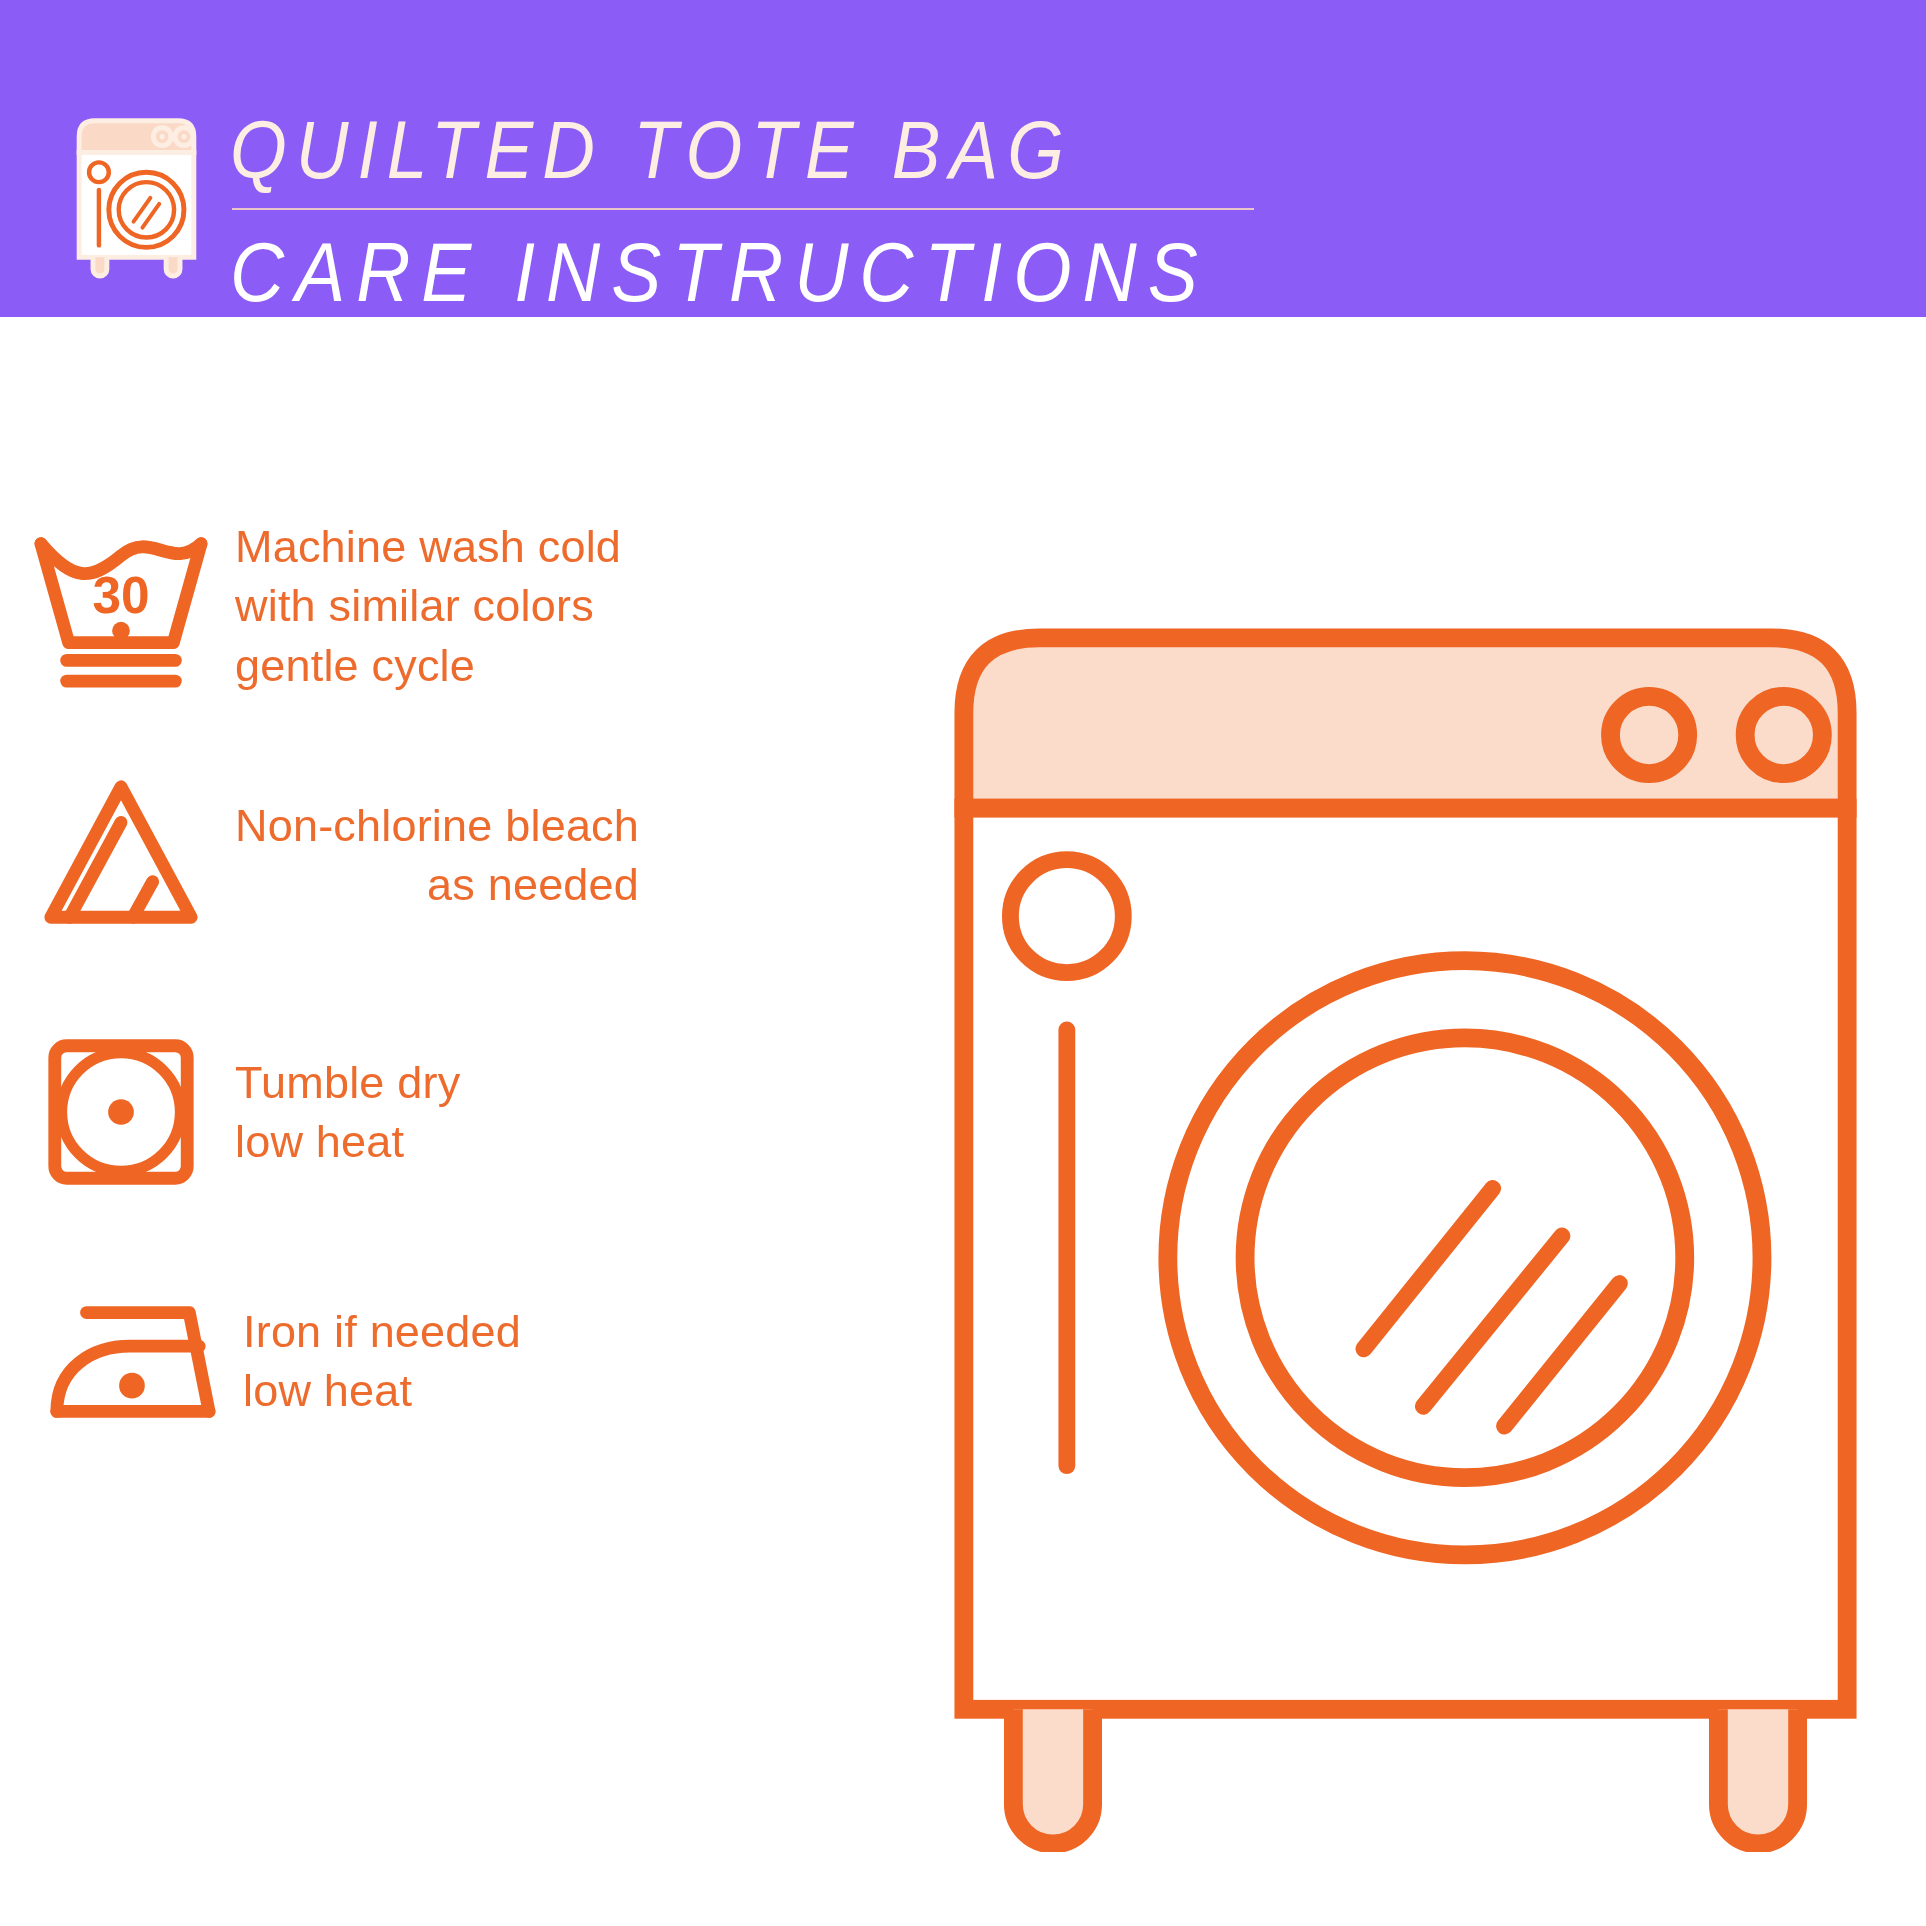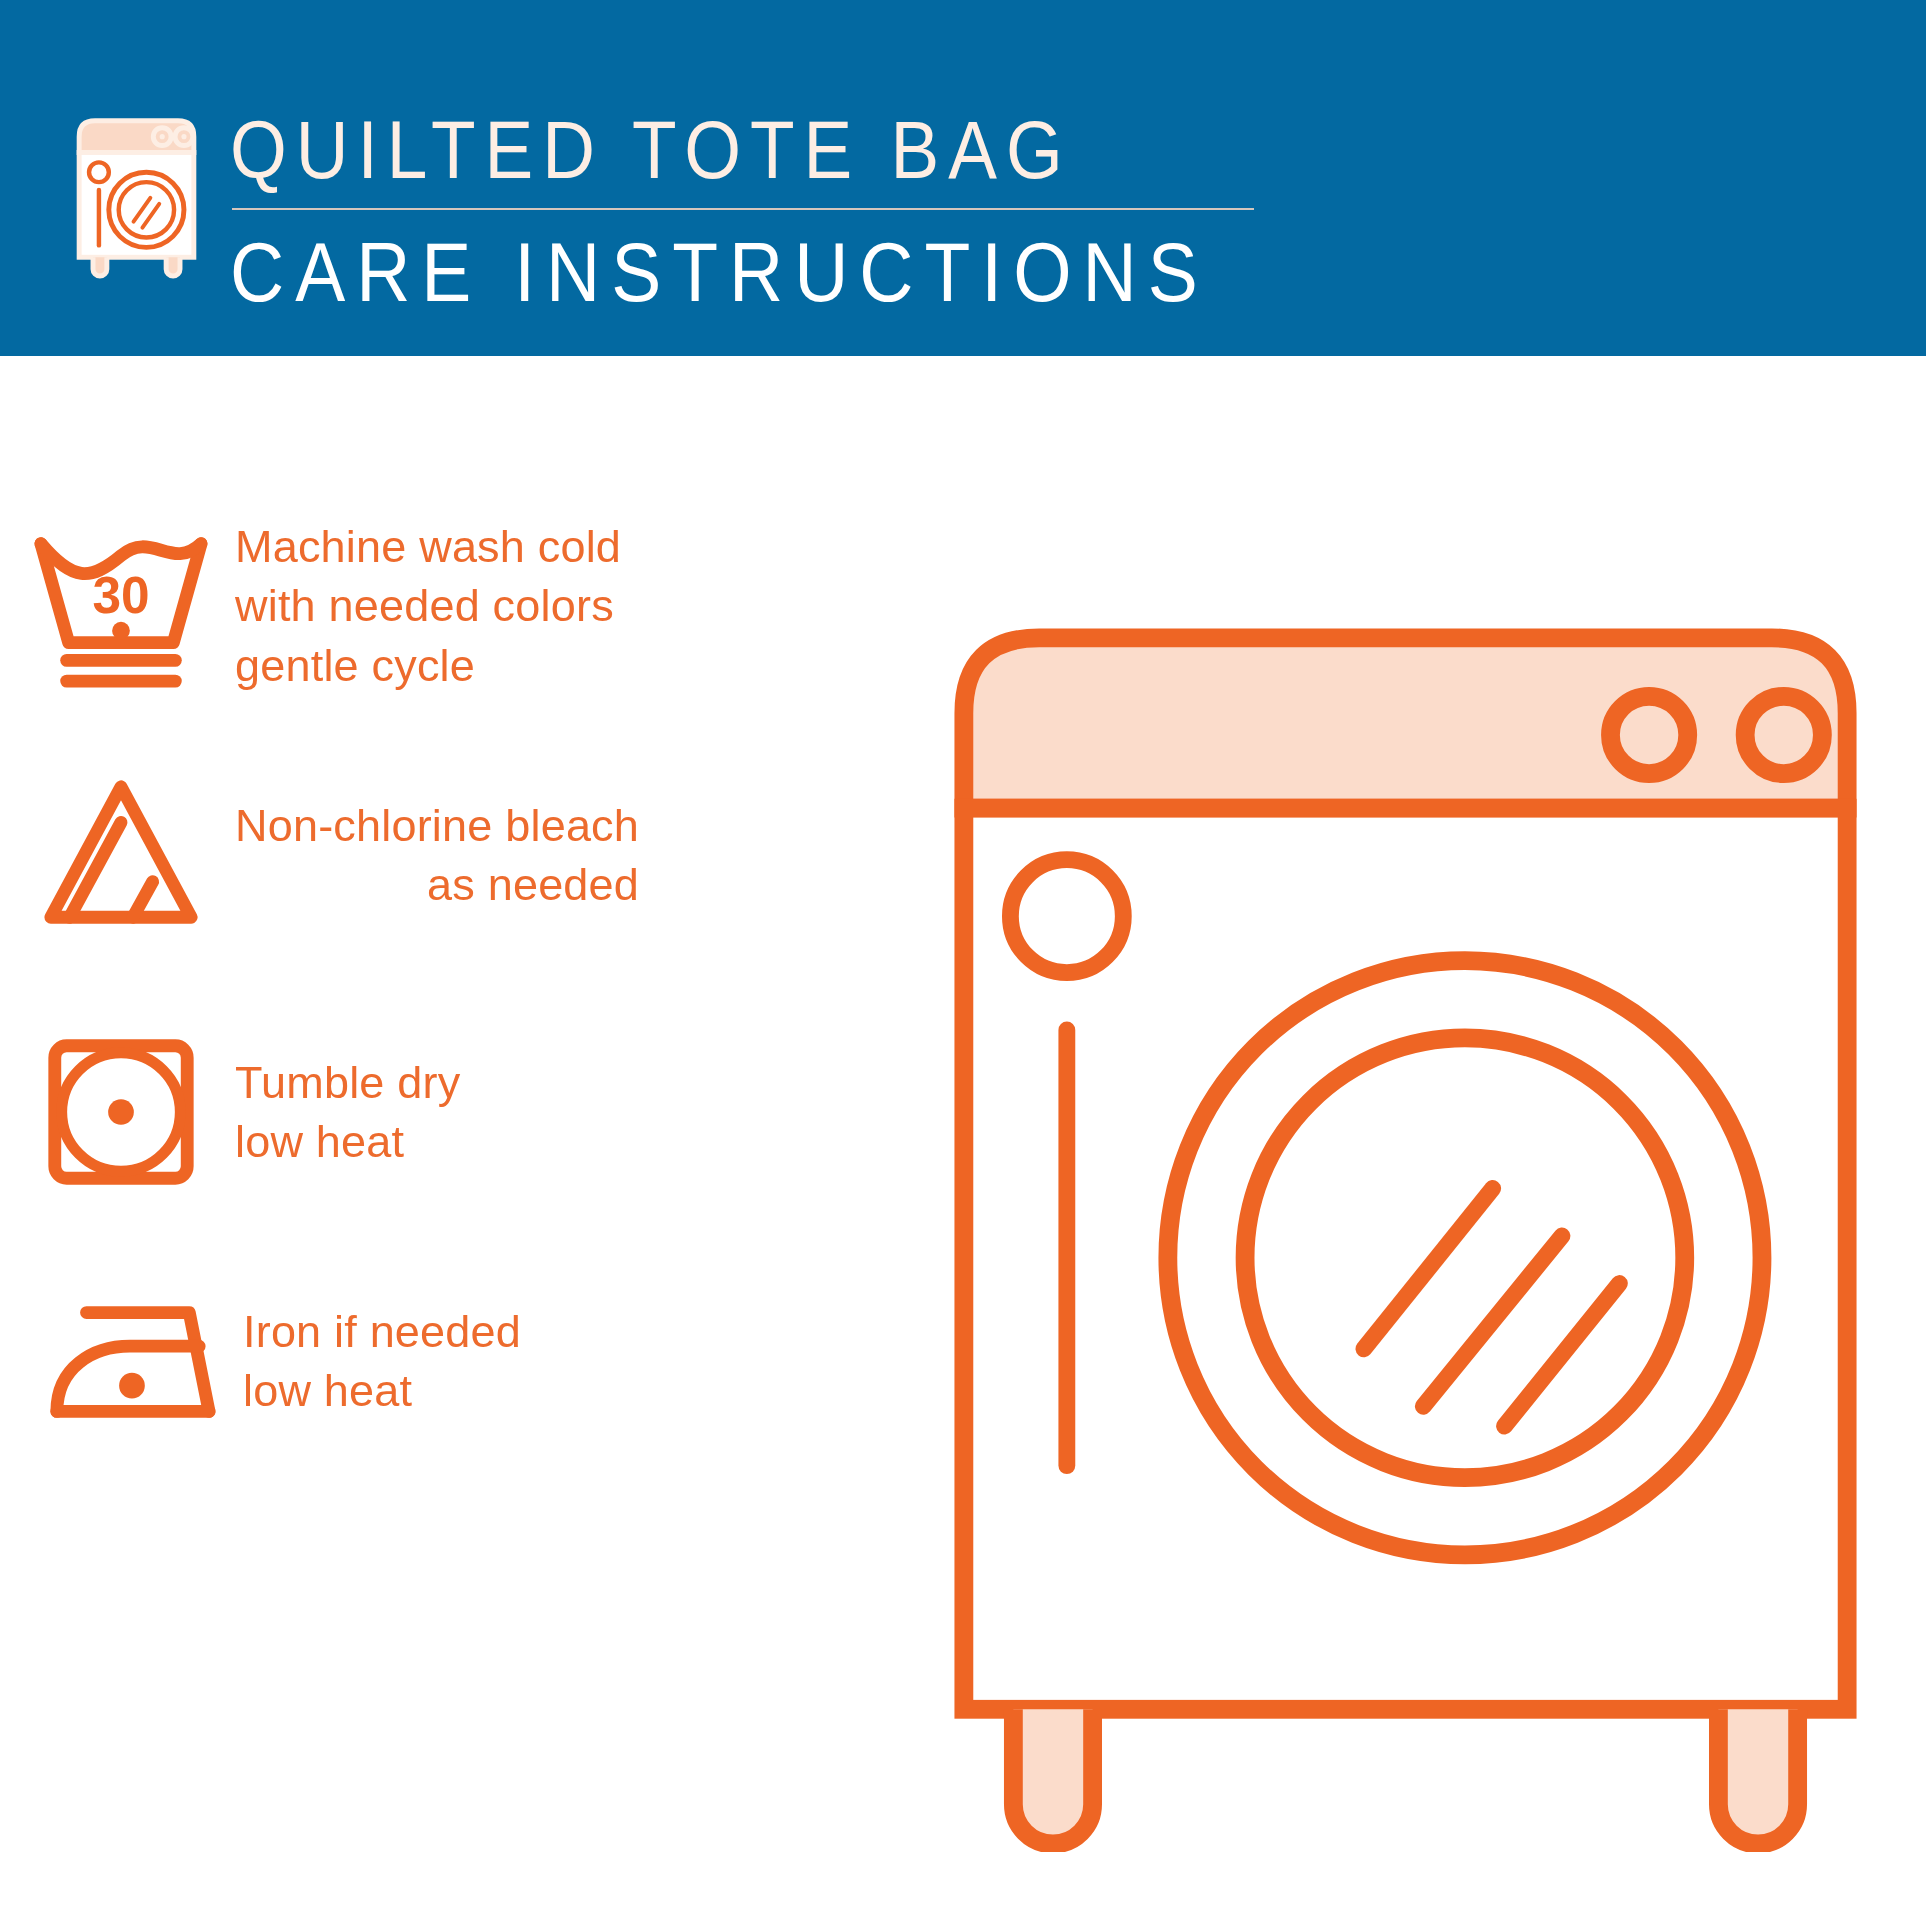--- a/index.html
+++ b/index.html
@@ -6,23 +6,24 @@
   body{
     width:1927px;height:1927px;
     background:#ffffff;
     font-family:"Liberation Sans", sans-serif;
     overflow:hidden;
     position:relative;
   }
 
   
   .header{
-    position:absolute;left:0;top:0;width:1927px;height:356px;
-    background:#0369a1;
+    position:absolute;left:0;top:0;width:1927px;height:317px;
+    background:#8b5cf6;
     box-sizing:border-box;
+    font-style:italic;
   }
   .header-inner{
     position:absolute;left:71px;top:107px;
     display:flex;align-items:flex-start;
   }
   .header-icon{width:131px;height:173px;flex:0 0 auto;}
   .header-text{margin-left:28px;padding-top:2px;}
   .title-main{
     color:#FDEEE4;
     font-size:73px;
@@ -131,21 +132,21 @@
           <path d="M14 22 L42 122 H148 L176 22"></path>
           <path d="M14 22 C46 60 64 60 95 34 C126 8 146 50 176 22"></path>
           <line x1="40" y1="140" x2="150" y2="140"></line>
           <line x1="40" y1="161" x2="150" y2="161"></line>
         </g>
         <text x="95" y="92" text-anchor="middle" font-family="Liberation Sans, sans-serif" font-size="52" font-weight="bold" fill="#EE6524">30</text>
         <circle cx="95" cy="110" r="9" fill="#EE6524"></circle>
       </svg>
     </div>
     <div class="txt">Machine wash cold
-with needed colors
+with similar colors
 gentle cycle</div>
   </div>
 
   <div class="care-row" id="row-1">
     <div class="sym">
       <svg viewBox="0 0 190 170" width="188" height="168" aria-hidden="true">
         <g fill="none" stroke="#EE6524" stroke-width="13" stroke-linecap="round" stroke-linejoin="round">
           <path d="M95 16 L166 148 H24 Z"></path>
           <line x1="95" y1="52" x2="43" y2="148"></line>
           <line x1="127" y1="112" x2="107" y2="148"></line>

